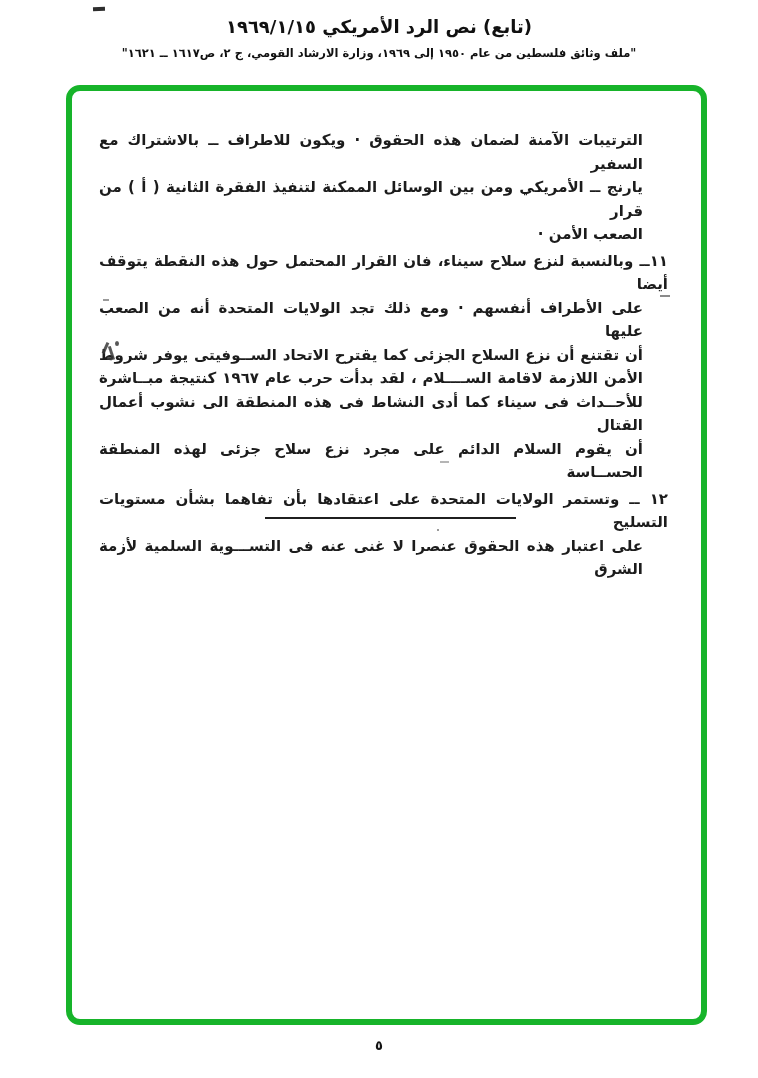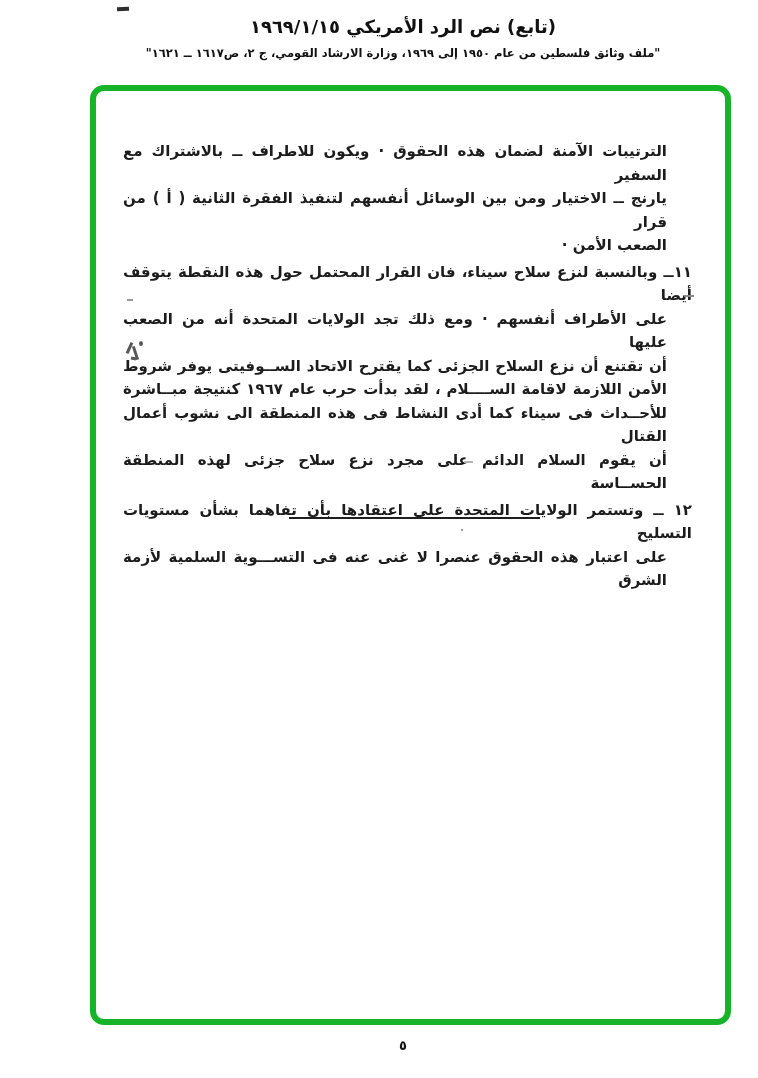--- a/index.html
+++ b/index.html
@@ -1,37 +1,37 @@
 <!DOCTYPE html>
 <html lang="ar"><head>
 <meta charset="utf-8">
 <style>
   html,body{margin:0;padding:0;}
   body{
     width:758px;height:1078px;position:relative;
     background:#ffffff;overflow:hidden;
     font-family:"DejaVu Sans",sans-serif;
   }
-  .page{position:absolute;inset:0;margin-left:24px;}
+  .page{position:absolute;inset:0;}
 
   
   .doc-header{position:absolute;top:14px;left:0;width:758px;text-align:center;direction:rtl;color:#111;}
   .doc-title{font-size:18px;font-weight:700;line-height:26px;letter-spacing:0;}
   .doc-source{font-size:11.5px;font-weight:700;line-height:18px;margin-top:4px;}
 
   
   .frame{
     position:absolute;left:66px;top:85px;width:641px;height:940px;
     box-sizing:border-box;border:6px solid #17b42a;border-radius:14px;
     background:transparent;
   }
 
   
   .body-text{
-    position:absolute;left:99px;top:140px;width:569px;
+    position:absolute;left:99px;top:129px;width:569px;
     direction:rtl;color:#1c1c1c;
     font-size:15px;font-weight:600;line-height:23.5px;
   }
   .para{margin:0;}
   .para + .para{margin-top:3px;}
   .line{
     text-align:justify;text-align-last:justify;
     white-space:normal;
   }
   .line.indent{margin-right:25px;}
@@ -70,21 +70,21 @@
     <div class="doc-title">(تابع) نص الرد الأمريكي ١٩٦٩/١/١٥</div>
     <div class="doc-source">"ملف وثائق فلسطين من عام ١٩٥٠ إلى ١٩٦٩، وزارة الارشاد القومي، ج ٢، ص١٦١٧ ــ ١٦٢١"</div>
   </div>
 
   <div class="frame"></div>
 
   <div class="body-text">
 
     <div class="para">
       <div class="line indent">الترتيبات الآمنة لضمان هذه الحقوق · ويكون للاطراف ــ بالاشتراك مع السفير</div>
-      <div class="line indent">يارنج ــ الاختيار ومن بين الوسائل أنفسهم لتنفيذ الفقرة الثانية ( أ ) من قرار</div>
+      <div class="line indent">يارنج ــ الأمريكي ومن بين الوسائل الممكنة لتنفيذ الفقرة الثانية ( أ ) من قرار</div>
       <div class="line indent endline">الصعب الأمن ·</div>
     </div>
 
     <div class="para">
       <div class="line">١١ــ وبالنسبة لنزع سلاح سيناء، فان القرار المحتمل حول هذه النقطة يتوقف أيضا</div>
       <div class="line indent">على الأطراف أنفسهم · ومع ذلك تجد الولايات المتحدة أنه من الصعب عليها</div>
       <div class="line indent">أن تقتنع أن نزع السلاح الجزئى كما يقترح الاتحاد الســوفيتى يوفر شروط</div>
       <div class="line indent"><span class="b">الأمن</span><span> اللازمة لاقامة الســــلام ، لقد بدأت حرب عام ١٩٦٧ كنتيجة مبــاشرة</span></div>
       <div class="line indent"><span>للأحــداث فى سيناء كما أدى النشاط فى هذه المنطقة الى نشوب أعمال </span><span class="b">القتال</span></div>
       <div class="line indent"><span>أن يقوم السلام الدائم على مجرد نزع سلاح جزئى </span><span class="b">لهذه المنطقة الحســاسة</span></div>

